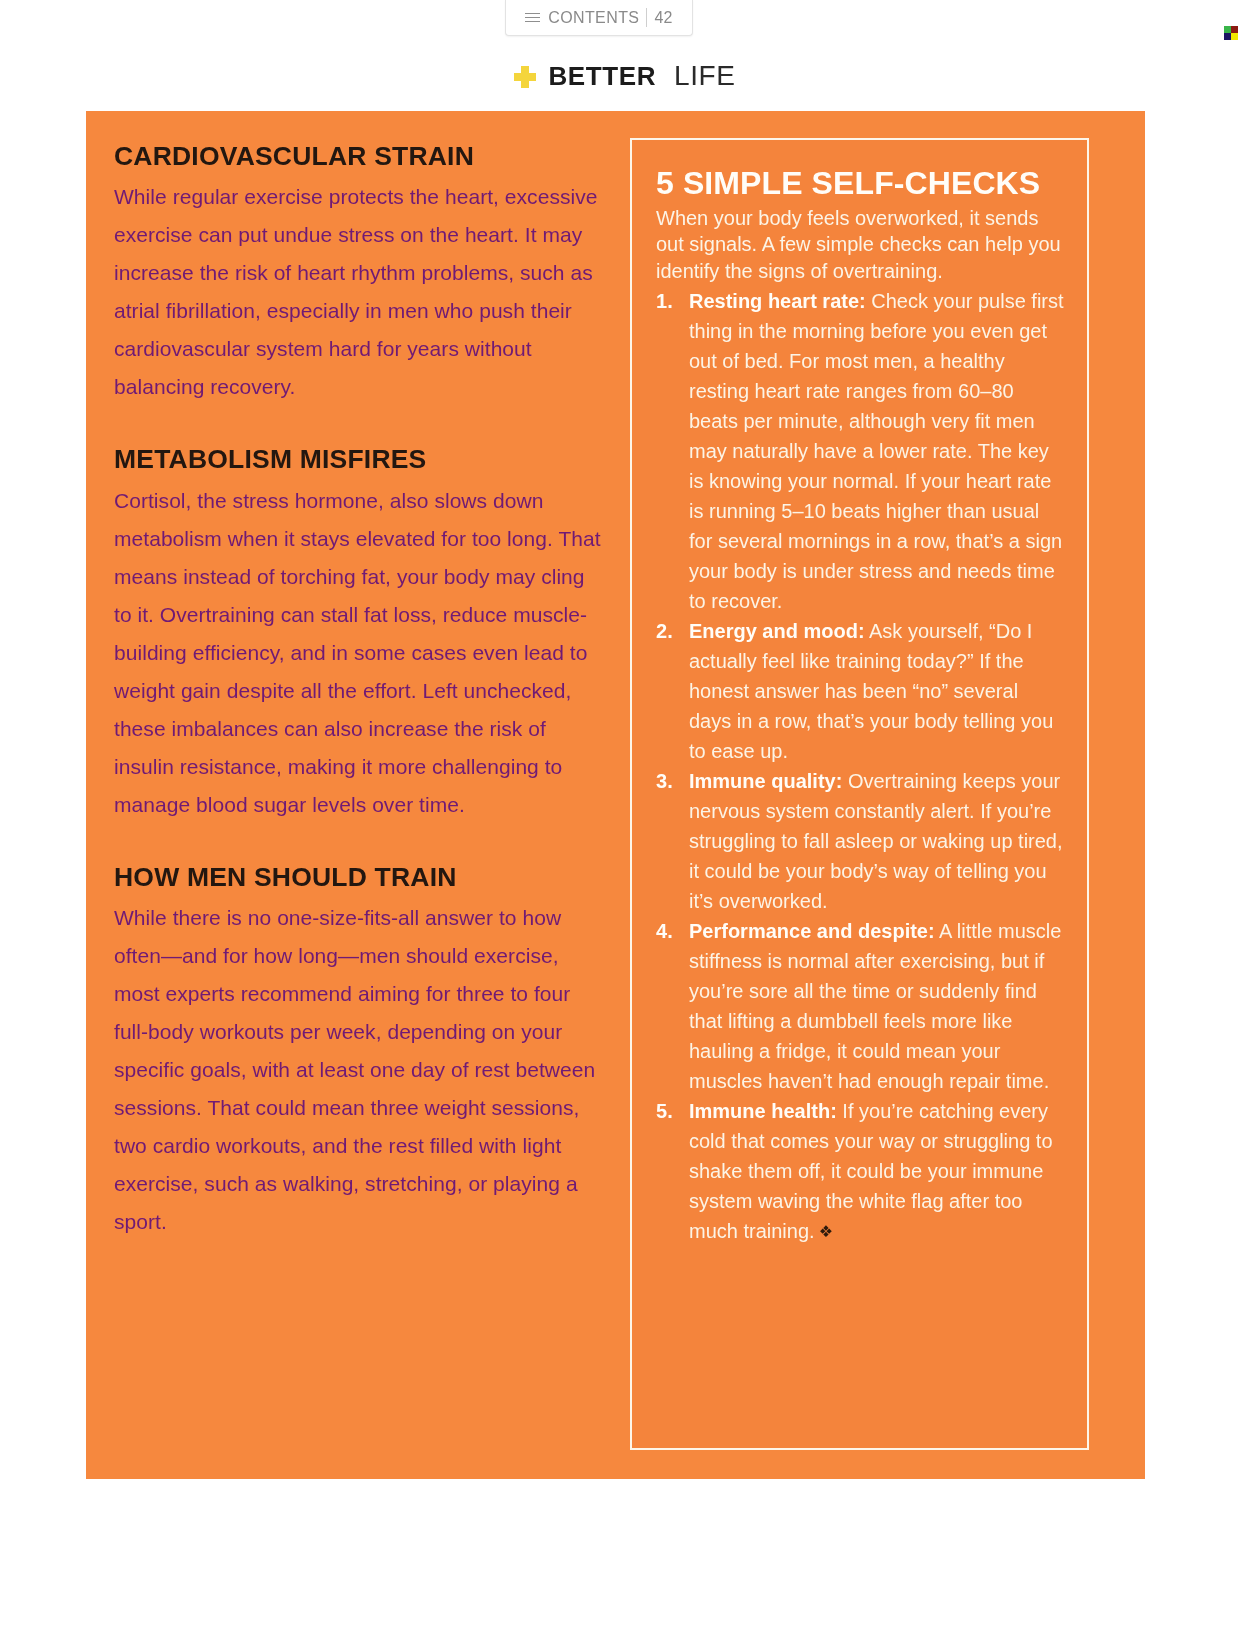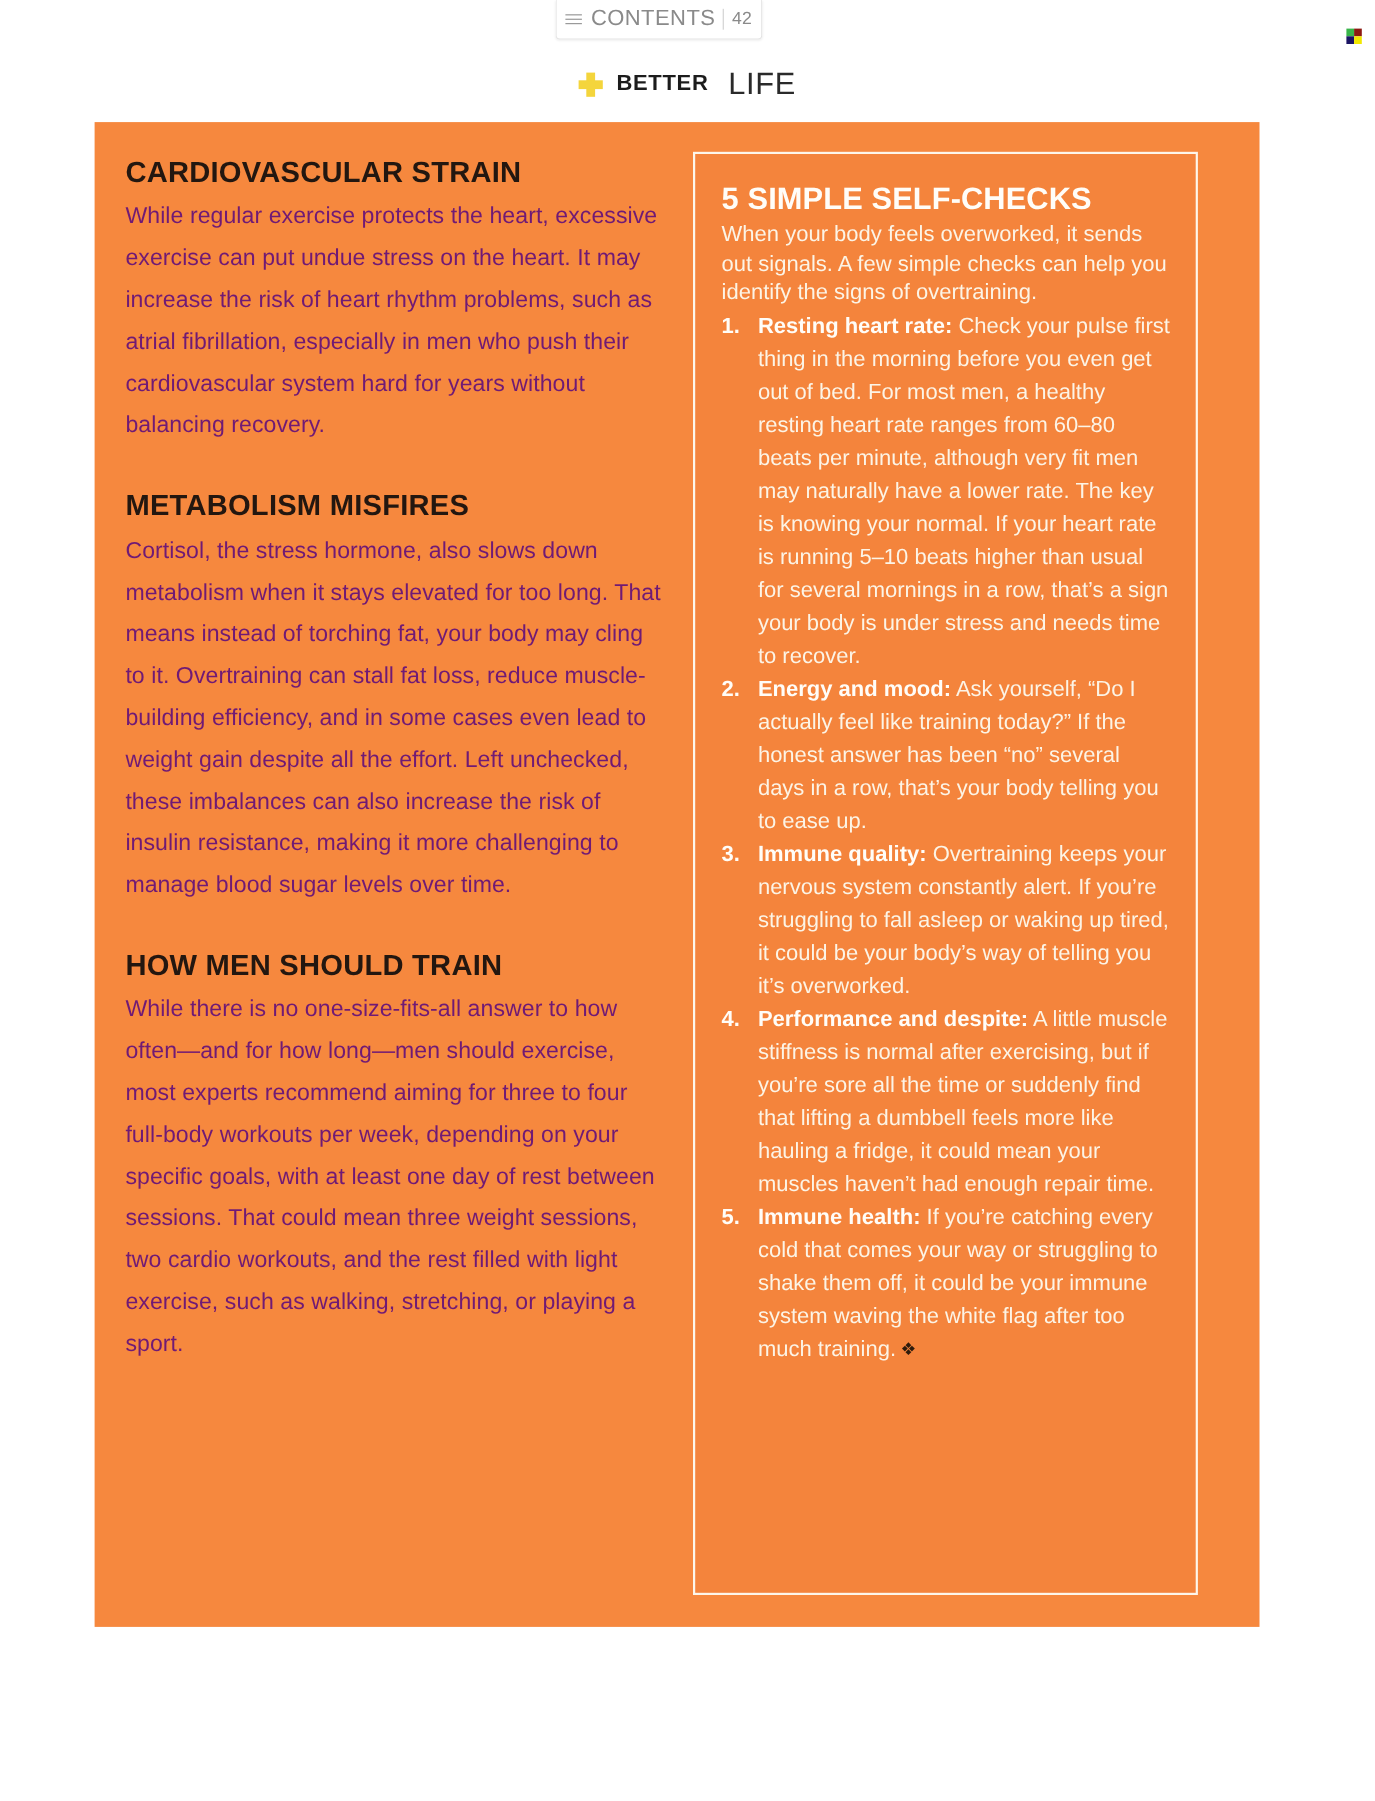--- a/index.html
+++ b/index.html
@@ -45,21 +45,21 @@
     left: 0;
     width: 15px;
     height: 1.6px;
     background: #8f8f8f;
     display: block;
   }
   .hamburger-icon i:nth-child(1){ top: 1px; }
   .hamburger-icon i:nth-child(2){ top: 5.2px; }
   .hamburger-icon i:nth-child(3){ top: 9.4px; }
   .contents-label {
-    font-size: 20px;
+    font-size: 16px;
     letter-spacing: 0.4px;
     color: #8a8a8a;
     font-weight: 400;
   }
   .pill-divider {
     width: 1px;
     height: 19px;
     background: #cfcfcf;
     display: inline-block;
   }
@@ -102,21 +102,21 @@
     margin-top: 2px;
   }
   .plus-icon i {
     position: absolute;
     background: #f4d53c;
     display: block;
   }
   .plus-icon i.h { left: 0; top: 7px; width: 22px; height: 8px; }
   .plus-icon i.v { left: 7px; top: 0; width: 8px; height: 22px; }
   .brand-bold {
-    font-size: 20px;
+    font-size: 26px;
     font-weight: 700;
     letter-spacing: 0.6px;
     color: #1c1c1c;
   }
   .brand-light {
     font-size: 28px;
     font-weight: 400;
     letter-spacing: 0.6px;
     color: #2a2a2a;
     margin-left: 8px;
@@ -176,21 +176,21 @@
     top: 27px;
     width: 459px;
     height: 1312px;
     border: 2.5px solid #fdf6ea;
     background: #f4843c;
     box-sizing: border-box;
     padding: 25px 22px 10px 24px;
     overflow: hidden;
   }
   .checks-title {
-    font-size: 28px;
+    font-size: 32px;
     font-weight: 700;
     color: #fffdf8;
     letter-spacing: 0.1px;
     margin: 0 0 3px 0;
     line-height: 1.15;
   }
   .checks-intro {
     font-size: 20px;
     line-height: 26.5px;
     color: #fcf4e6;

